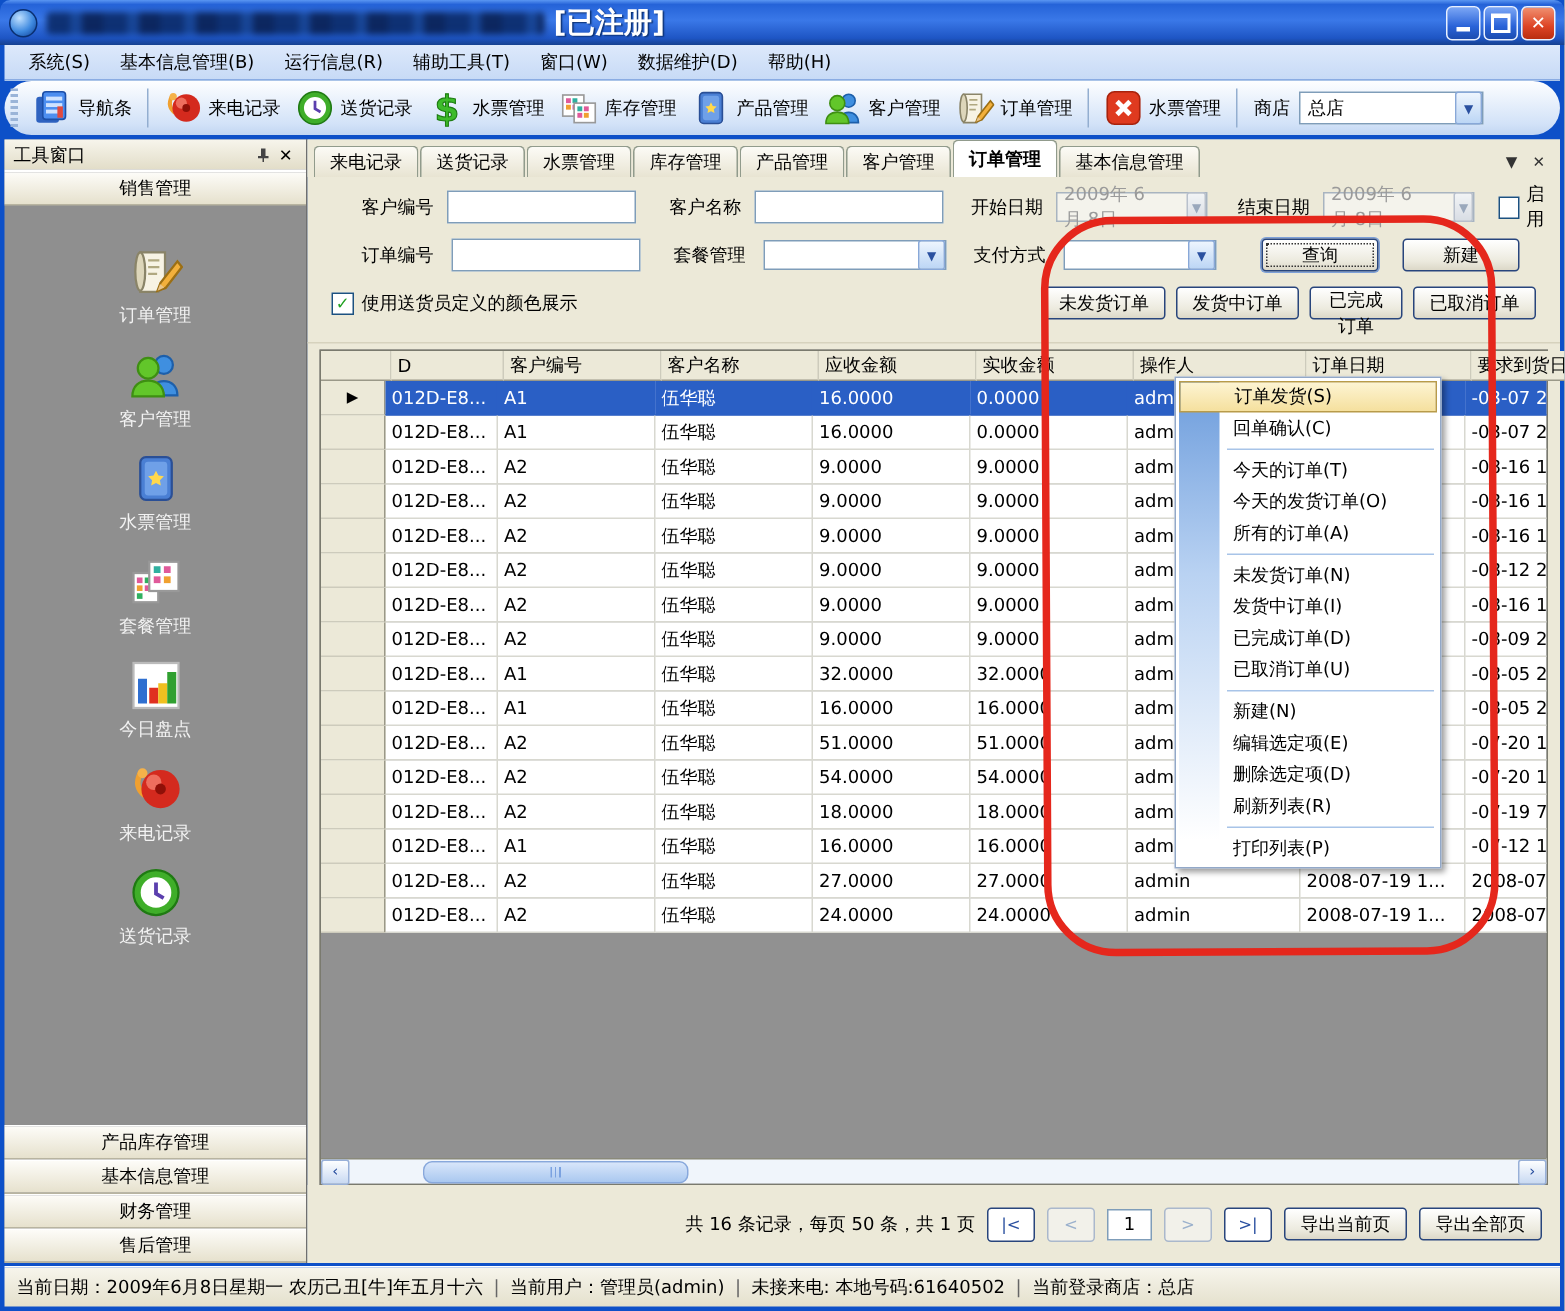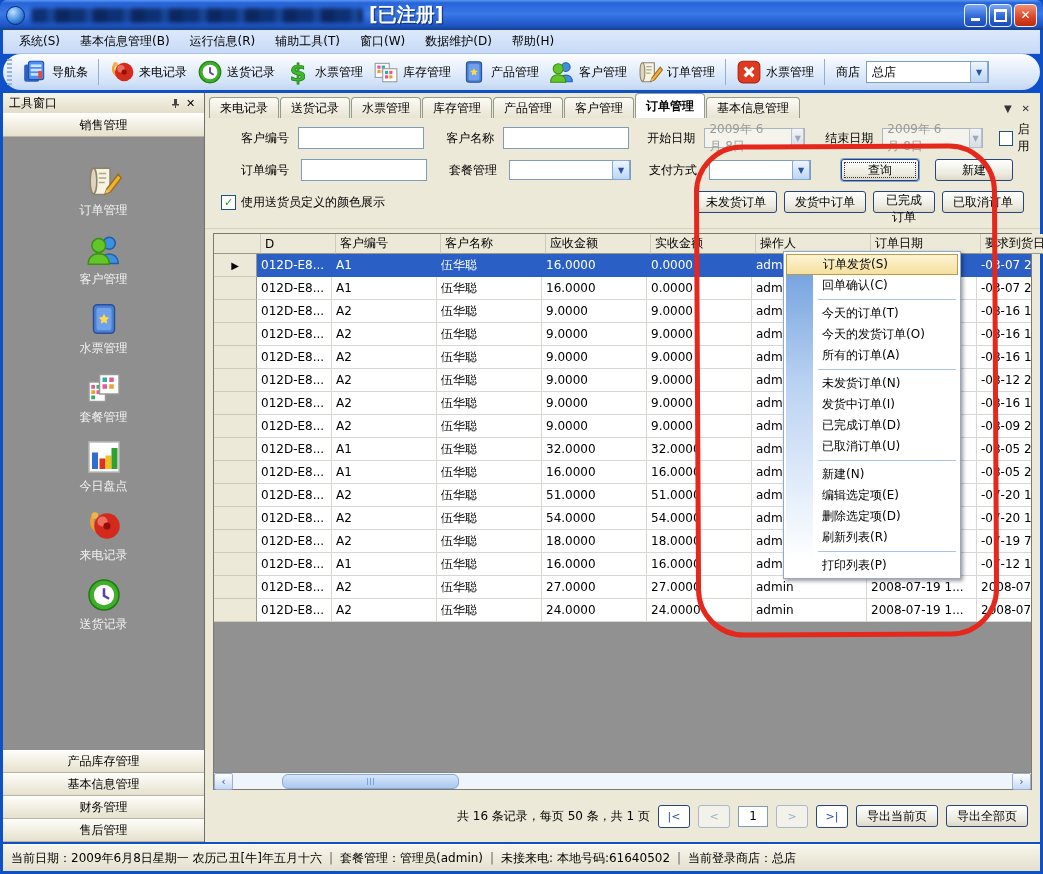--- a/index.html
+++ b/index.html
@@ -665,21 +665,21 @@
         <span class="pg-btn">&gt;|</span>
         <button class="xp-btn">导出当前页</button>
         <button class="xp-btn">导出全部页</button>
       </div>
     </div>
   </div>
 
   <div class="statusbar" id="statusbar">
       <span class="sb-seg">当前日期：2009年6月8日星期一 农历己丑[牛]年五月十六</span>
       <span class="sb-sep">|</span>
-      <span class="sb-seg">套餐管理：管理员(admin)</span>
+      <span class="sb-seg">当前用户：管理员(admin)</span>
       <span class="sb-sep">|</span>
       <span class="sb-seg">未接来电: 本地号码:61640502</span>
       <span class="sb-sep">|</span>
       <span class="sb-seg">当前登录商店：总店</span>
     </div>
 </div>
 
 <div class="ctx-menu" id="ctx-menu">
   <div class="ctx-strip"></div>
 <div class="mi hl">订单发货(S)</div>

